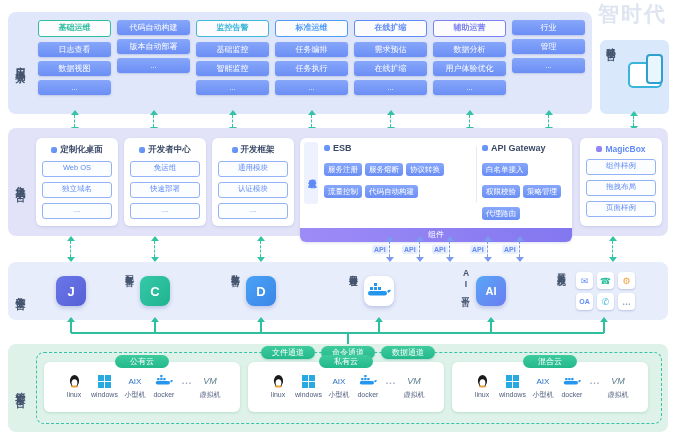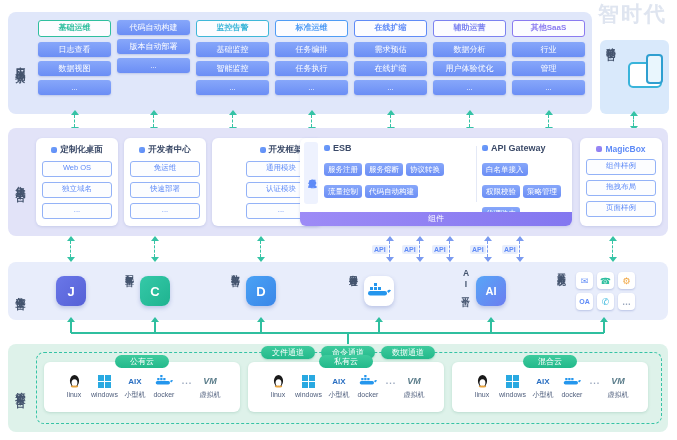--- a/index.html
+++ b/index.html
@@ -69,22 +69,22 @@
         border-radius:7px;background:linear-gradient(180deg,#3ecb9d,#23b98b);box-shadow:0 1px 2px rgba(40,150,110,.3);}
   .dashed-zone{position:absolute;border:1px dashed #35c3a5;border-radius:8px;}
   .ccard{position:absolute;background:#fff;border-radius:6px;height:50px;box-shadow:0 1px 3px rgba(60,140,110,.22);}
   .chead{position:absolute;top:-7px;left:50%;transform:translateX(-50%);width:54px;height:13px;line-height:13px;
          text-align:center;font-size:8px;color:#fff;border-radius:7px;
          background:linear-gradient(180deg,#3ecb9d,#23b98b);}
   .osrow{display:flex;justify-content:center;gap:5px;padding-top:11px;}
   .ositem{min-width:24px;text-align:center;}
   .osicon{height:16px;display:flex;align-items:center;justify-content:center;}
   .oslabel{font-size:7px;color:#51607e;line-height:8px;margin-top:2px;}
-  .aixtxt{font-weight:700;color:#2a6fc2;font-size:8px;}
-  .vmtxt{font-weight:700;font-style:italic;color:#5a7c8a;font-size:9px;}
+  .aixtxt{font-weight:400;color:#2a6fc2;font-size:8px;}
+  .vmtxt{font-weight:400;font-style:italic;color:#5a7c8a;font-size:9px;}
   .moretxt{color:#9aa7bd;font-weight:700;font-size:9px;letter-spacing:1px;}
   .winicon{display:inline-grid;grid-template-columns:6px 6px;grid-gap:1px;}
   .winicon i{width:6px;height:6px;background:#29a9e1;display:block;}
   .watermark{position:absolute;top:0px;right:10px;font-size:21px;font-weight:700;color:#dfe5f0;letter-spacing:2px;}
   .mobile-box{position:absolute;left:600px;top:40px;width:69px;height:74px;background:#d9e9fb;border-radius:6px;}
   .mob-label{position:absolute;left:604px;top:40px;height:74px;display:flex;align-items:center;
              writing-mode:vertical-rl;text-orientation:upright;font-size:9.5px;font-weight:700;color:#44546e;letter-spacing:1px;}
   .dev1{position:absolute;left:628px;top:62px;width:30px;height:22px;border:2px solid #39b4da;border-radius:5px;background:#fff;}
   .dev2{position:absolute;left:646px;top:54px;width:13px;height:26px;border:2px solid #2f9fd0;border-radius:4px;background:#e9f6fd;}
 </style>
@@ -127,21 +127,20 @@
     <div class="chip-b">在线扩缩</div>
     <div class="chip-b">...</div>
   </div>
   <div class="col" style="left:433px;">
     <div class="colhead a5">辅助运营</div>
     <div class="chip-b">数据分析</div>
     <div class="chip-b">用户体验优化</div>
     <div class="chip-b">...</div>
   </div>
   <div class="col" style="left:512px;">
-    <div class="colhead a6">其他SaaS</div>
     <div class="chip-b">行业</div>
     <div class="chip-b">管理</div>
     <div class="chip-b">...</div>
   </div>
 
   <div class="mobile-box"></div>
   <div class="mob-label">移动平台</div>
   <div class="dev1"></div>
   <div class="dev2"></div>
 
@@ -168,31 +167,31 @@
   </div>
   <div class="card" style="left:124px;top:138px;width:82px;height:88px;">
     <div class="card-title">
         <span class="tico"></span>
         <span>开发者中心</span>
       </div>
     <div class="chip-o">免运维</div>
     <div class="chip-o">快速部署</div>
     <div class="chip-o">...</div>
   </div>
-  <div class="card" style="left:212px;top:138px;width:82px;height:88px;padding-left:28px;">
+  <div class="card" style="left:212px;top:138px;width:82px;height:88px;">
     <div class="card-title">
         <span class="tico"></span>
         <span>开发框架</span>
       </div>
     <div class="chip-o">通用模块</div>
     <div class="chip-o">认证模块</div>
     <div class="chip-o">...</div>
   </div>
 
-  <div class="card" style="left:300px;top:138px;width:272px;height:88px;">
+  <div class="card" style="left:300px;top:138px;width:272px;height:104px;">
     <div class="esb-strip">企业服务总线</div>
     <div class="abs" style="left:24px;top:5px;width:150px;">
       <div class="sec-title">
           <span class="tico"></span>
           <span>ESB</span>
         </div>
       <div>
         <span class="chip-s">服务注册</span><span class="chip-s">服务熔断</span><span class="chip-s">协议转换</span><span class="chip-s">流量控制</span><span class="chip-s">代码自动构建</span>
       </div>
     </div>

